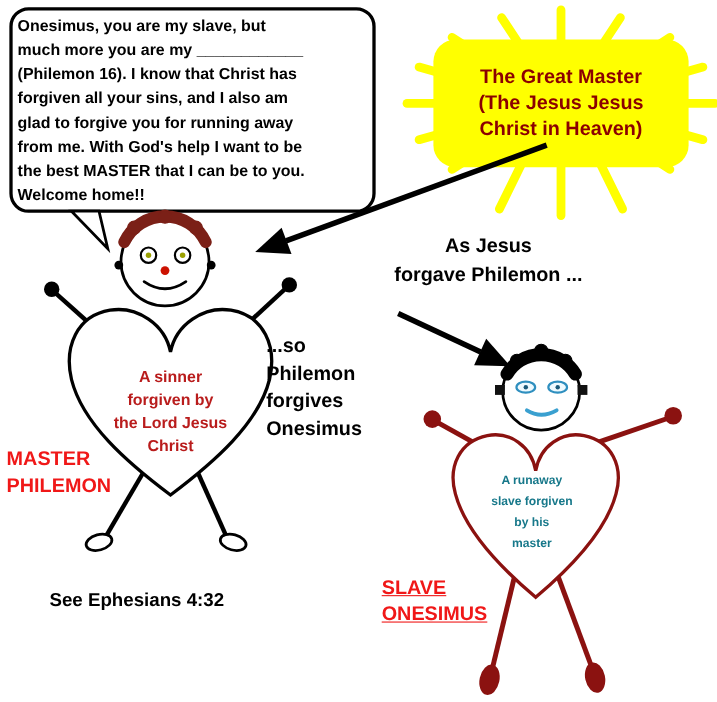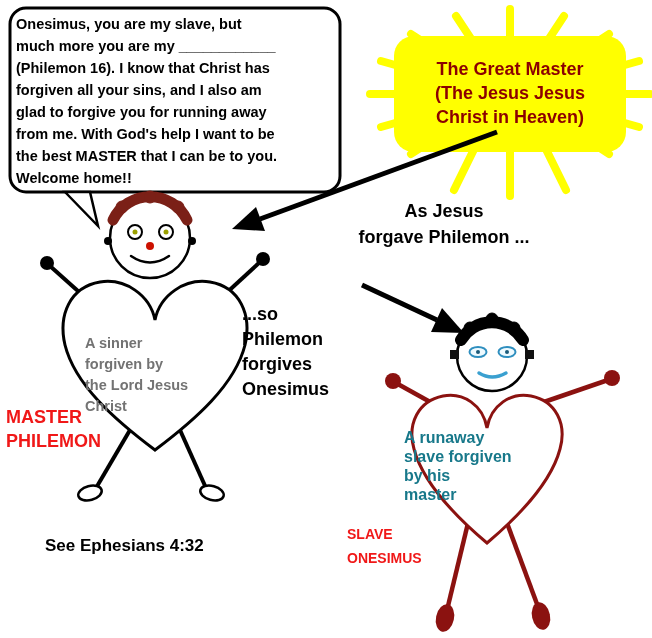--- a/index.html
+++ b/index.html
@@ -3,26 +3,26 @@
 <meta charset="utf-8">
 <style>
   html,body{margin:0;padding:0;background:#fff;}
   .canvas{
     position:relative;width:652px;height:638px;background:#ffffff;
     font-family:"Liberation Sans",sans-serif;overflow:hidden;border-radius:21px;
   }
   .txt{position:absolute;white-space:pre-line;font-weight:bold;color:#000;}
   .bubble-text{left:16px;top:13px;width:320px;font-size:14.5px;line-height:22px;}
   .sunburst-text{left:394px;top:57px;width:232px;font-size:18px;line-height:24px;text-align:center;color:#8b0000;}
-  .as-jesus{left:333px;top:198px;width:222px;font-size:18px;line-height:26px;text-align:center;}
+  .as-jesus{left:333px;top:210px;width:222px;font-size:18px;line-height:26px;text-align:center;}
   .so-philemon{left:242px;top:302px;width:116px;font-size:18px;line-height:25px;text-align:left;}
-  .philemon-heart-text{left:85px;top:333px;width:140px;font-size:14.5px;line-height:21px;color:#737373;}
-  .onesimus-heart-text{left:404px;top:428px;width:135px;font-size:16px;line-height:19px;color:#17788a;}
+  .philemon-heart-text{left:85px;top:333px;width:140px;font-size:14.5px;line-height:21px;text-align:center;color:#b91c1c;}
+  .onesimus-heart-text{left:416px;top:428px;width:135px;font-size:11px;line-height:19px;text-align:center;color:#17788a;}
   .master-label{left:6px;top:405px;width:120px;font-size:18px;line-height:24px;color:#f01818;}
-  .slave-label{left:347px;top:522px;width:130px;font-size:14px;line-height:24px;color:#f01818;}
+  .slave-label{left:347px;top:522px;width:130px;font-size:18px;line-height:24px;color:#f01818;text-decoration:underline;}
   .scripture{left:45px;top:536px;width:220px;font-size:17px;}
   svg{position:absolute;left:0;top:0;}
 </style>
 </head>
 <body>
 
 <div class="canvas">
 
   <svg width="652" height="638" viewBox="0 0 652 638">
 

